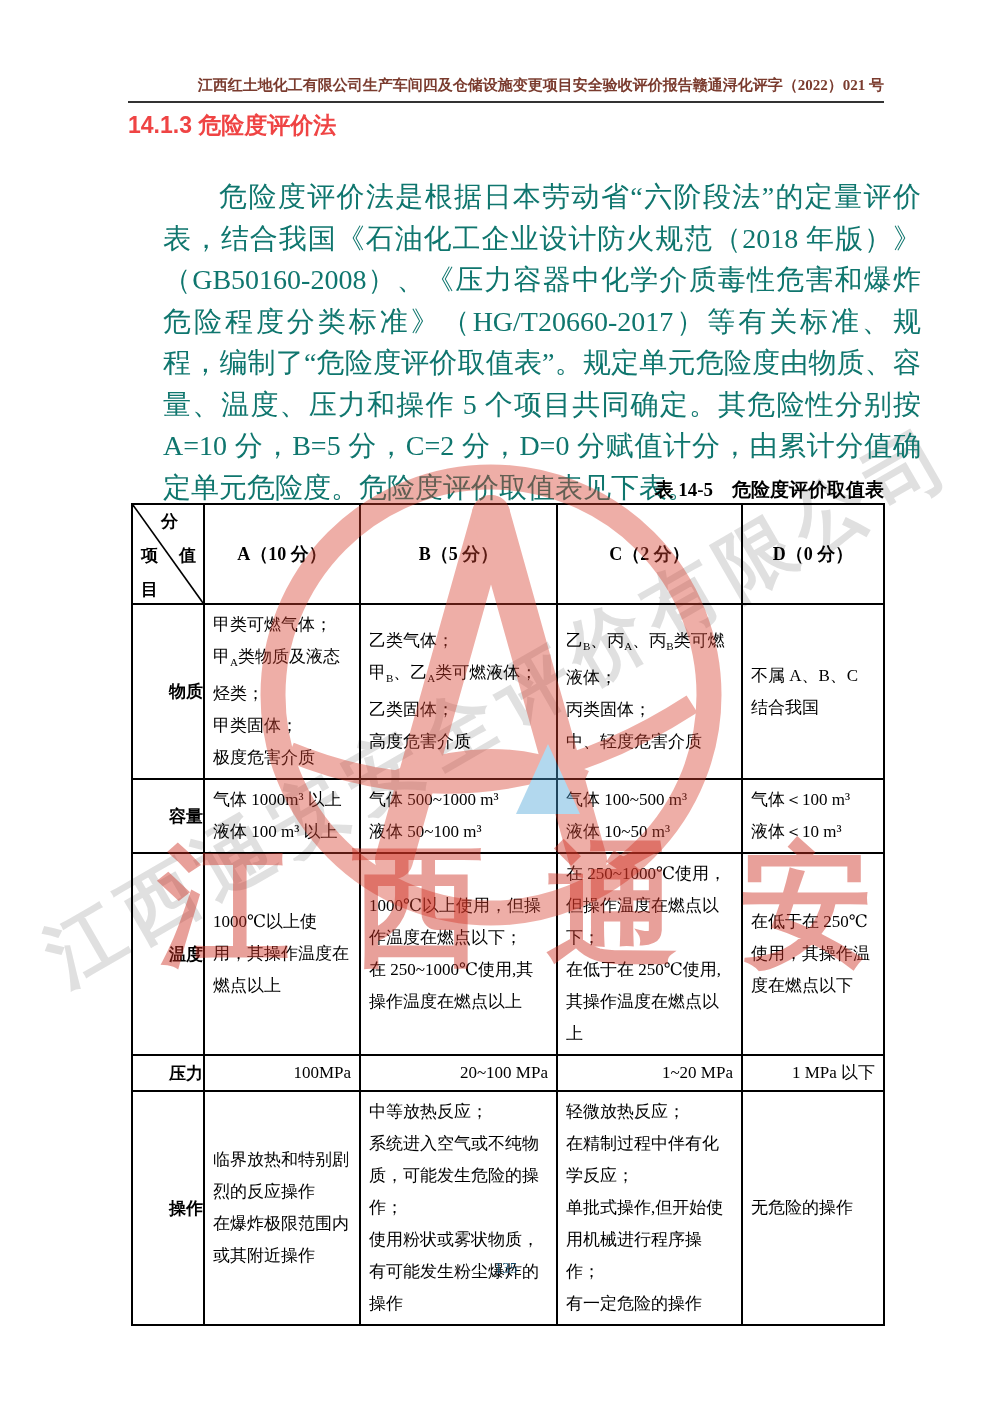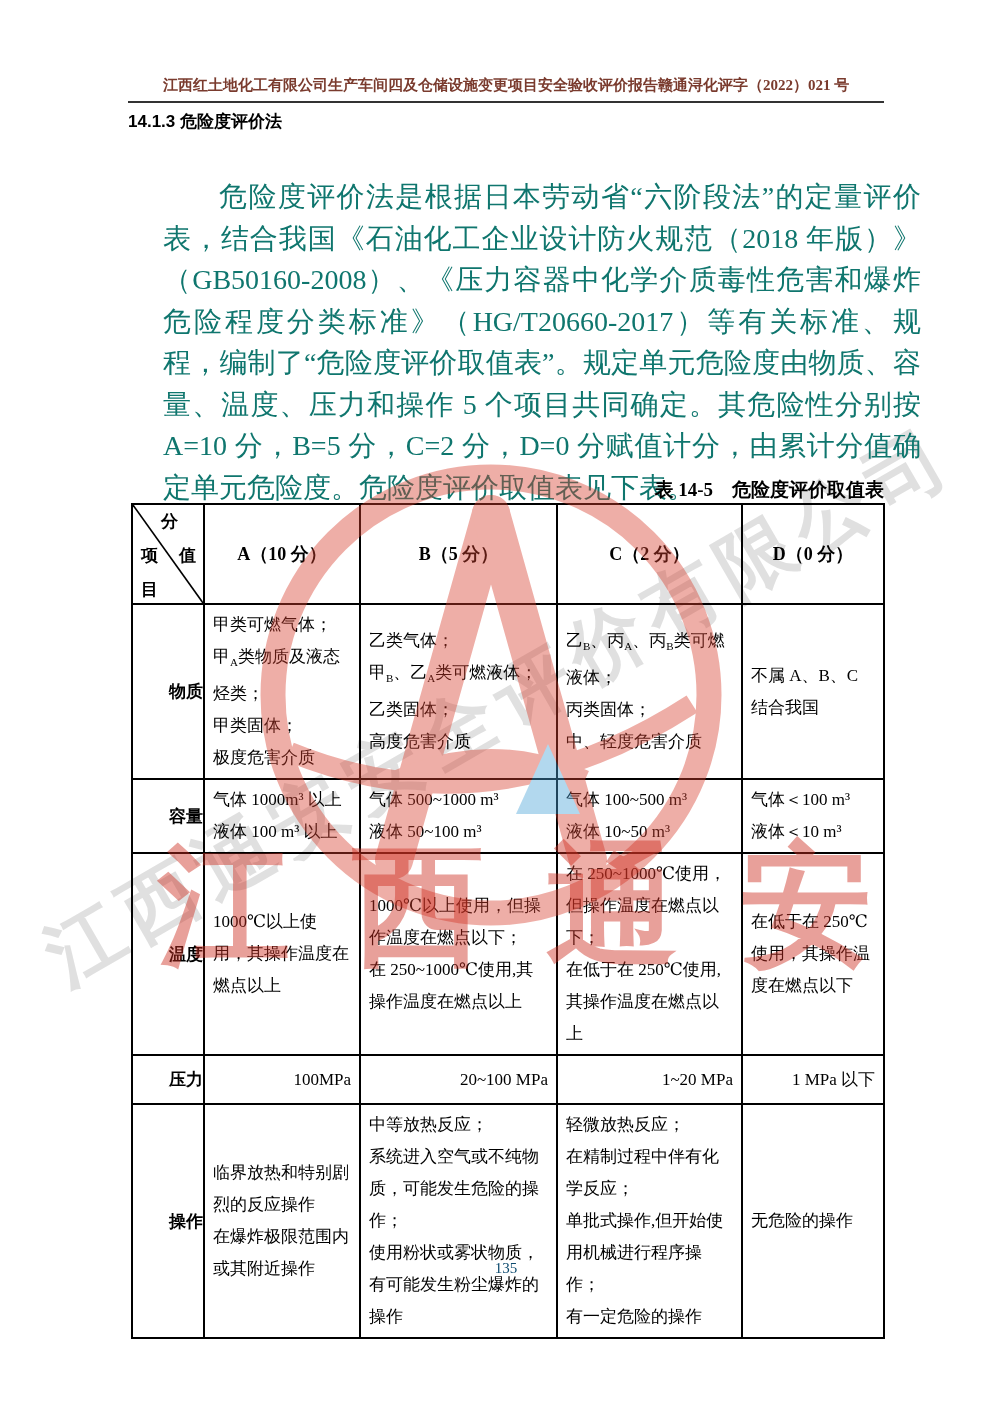--- a/index.html
+++ b/index.html
@@ -23,29 +23,29 @@
   }
   .wm-red-text {
     position:absolute; left:158px; top:818px; width:800px;
     font-size:132px; font-weight:bold; letter-spacing:62px; white-space:nowrap;
     color:rgba(203,44,32,0.45); z-index:6; pointer-events:none;
   }
 
   
   .header {
     position:absolute; left:128px; top:76px; width:756px;
-    display:flex; justify-content:center; align-items:flex-end;
+    display:flex; justify-content:flex-end; align-items:flex-end;
     font-size:15px; font-weight:bold; color:#7a3b2e;
     border-bottom:2px solid #333; padding-bottom:6px; z-index:2;
   }
 
   
   .sec-title {
     position:absolute; left:128px; top:110px; width:756px;
-    font-size:17px; font-weight:bold; color:#000000; z-index:2;
+    font-size:23px; font-weight:bold; color:#ef4444; z-index:2;
     font-family:"Liberation Sans","DejaVu Sans",sans-serif;
   }
   .body-para {
     position:absolute; left:128px; top:176px; width:758px;
     font-size:28px; line-height:41.5px; text-align:justify; text-indent:2em;
     color:#0f766e; z-index:2;margin-left:35px;
   }
   .tbl-caption {
     position:absolute; left:128px; top:477px; width:756px;
     text-align:right; font-size:19px; font-weight:bold; color:#000; z-index:2;
@@ -59,21 +59,21 @@
   }
   table.rating th, table.rating td {
     border:2px solid #000; vertical-align:middle;
   }
   table.rating th { font-weight:bold; }
   .tr-head { height:100px; }
   .tr-head th { text-align:center; font-size:18px; }
   .tr-material  { height:172px; }
   .tr-capacity  { height:70px; }
   .tr-temp      { height:132px; }
-  .tr-pressure  { height:49px;border-radius:7px; }
+  .tr-pressure  { height:36px;border-radius:7px; }
   .tr-operation { height:232px; }
   .row-label { text-align:right; padding-left:12px; font-weight:bold; font-size:17px; }
   td.cell { padding:4px 8px; line-height:32px; text-align:left; }
   .tr-pressure td.cell { line-height:26px; padding:2px 8px;text-align:right; }
   td.c-center { text-align:center; }
   td.cell sub { font-size:11px; }
 
   
   th.corner { position:relative; padding:0; }
   th.corner svg.diag { position:absolute; inset:0; width:100%; height:100%; }

